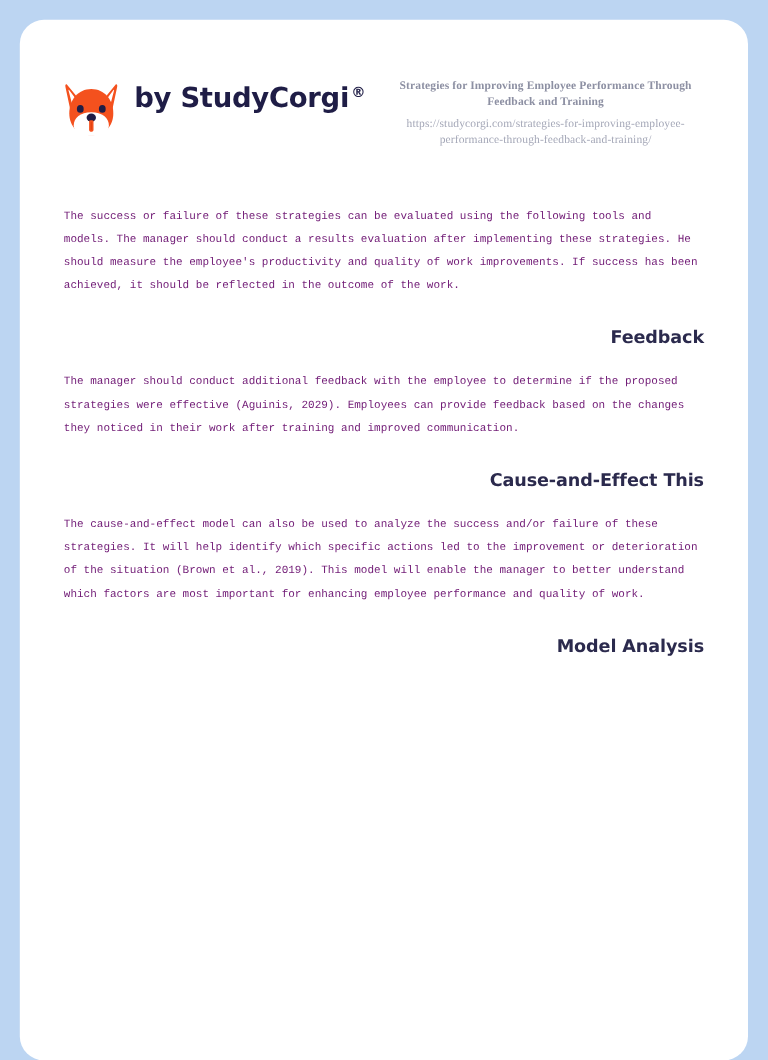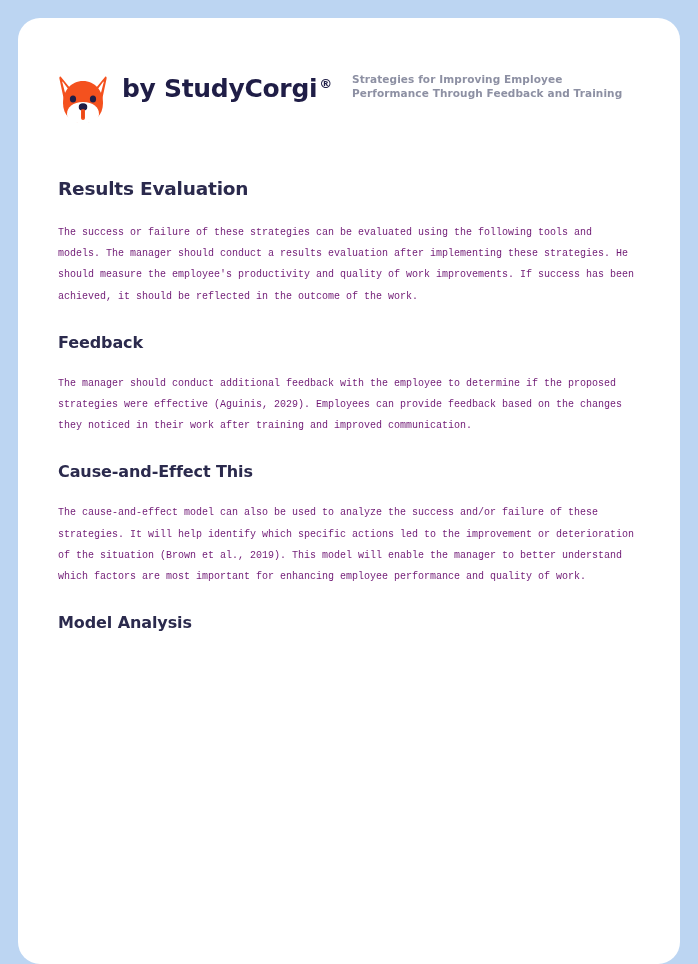--- a/index.html
+++ b/index.html
@@ -68,24 +68,25 @@
 
   .brand-reg {
     font-size: 13px;
     vertical-align: super;
     font-weight: bold;
     color: #1f1d46;
     margin-left: 2px;
   }
 
   .doc-meta {
-    text-align: left;
+    text-align: center;
     flex: 1 1 auto;
     padding-left: 20px;
     padding-top: 4px;
+    font-family: Liberation Serif, serif;
   }
 
   .doc-title {
     font-size: 10.5px;
     line-height: 1.35;
     font-weight: bold;
     color: #8d90a3;
     letter-spacing: 0.1px;
   }
 
@@ -110,20 +111,21 @@
     letter-spacing: -0.2px;
     margin-bottom: 23px;
   }
 
   h3.sec-title {
     font-size: 16px;
     font-weight: bold;
     color: #2b2a4d;
     letter-spacing: -0.1px;
     margin-bottom: 21px;
+    text-align: right;
   }
 
   p.body-text {
     font-size: 10px;
     line-height: 2.12;
     color: #701a75;
     margin-bottom: 26px;
     font-family: Liberation Mono, monospace;
   }
 
@@ -164,28 +166,28 @@
 
           <path d="M18 80 C14 76 14 70 18 68" stroke="#f4511e" stroke-width="0" fill="none"></path>
         </svg>
         <div class="brand-word">
           <span>by StudyCorgi</span><span class="brand-reg">®</span>
         </div>
       </div>
 
       <div class="doc-meta">
         <div class="doc-title">Strategies for Improving Employee Performance Through Feedback and Training</div>
+        <div class="doc-url">https://studycorgi.com/strategies-for-improving-employee-performance-through-feedback-and-training/</div>
       </div>
 
     </div>
 
     <div class="article">
 
       <div class="block">
-        <h2 class="sec-title">Results Evaluation</h2>
         <p class="body-text">The success or failure of these strategies can be evaluated using the following tools and models. The manager should conduct a results evaluation after implementing these strategies. He should measure the employee's productivity and quality of work improvements. If success has been achieved, it should be reflected in the outcome of the work.</p>
       </div>
 
       <div class="block">
         <h3 class="sec-title">Feedback</h3>
         <p class="body-text">The manager should conduct additional feedback with the employee to determine if the proposed strategies were effective (Aguinis, 2029). Employees can provide feedback based on the changes they noticed in their work after training and improved communication.</p>
       </div>
 
       <div class="block">
         <h3 class="sec-title">Cause-and-Effect This</h3>

